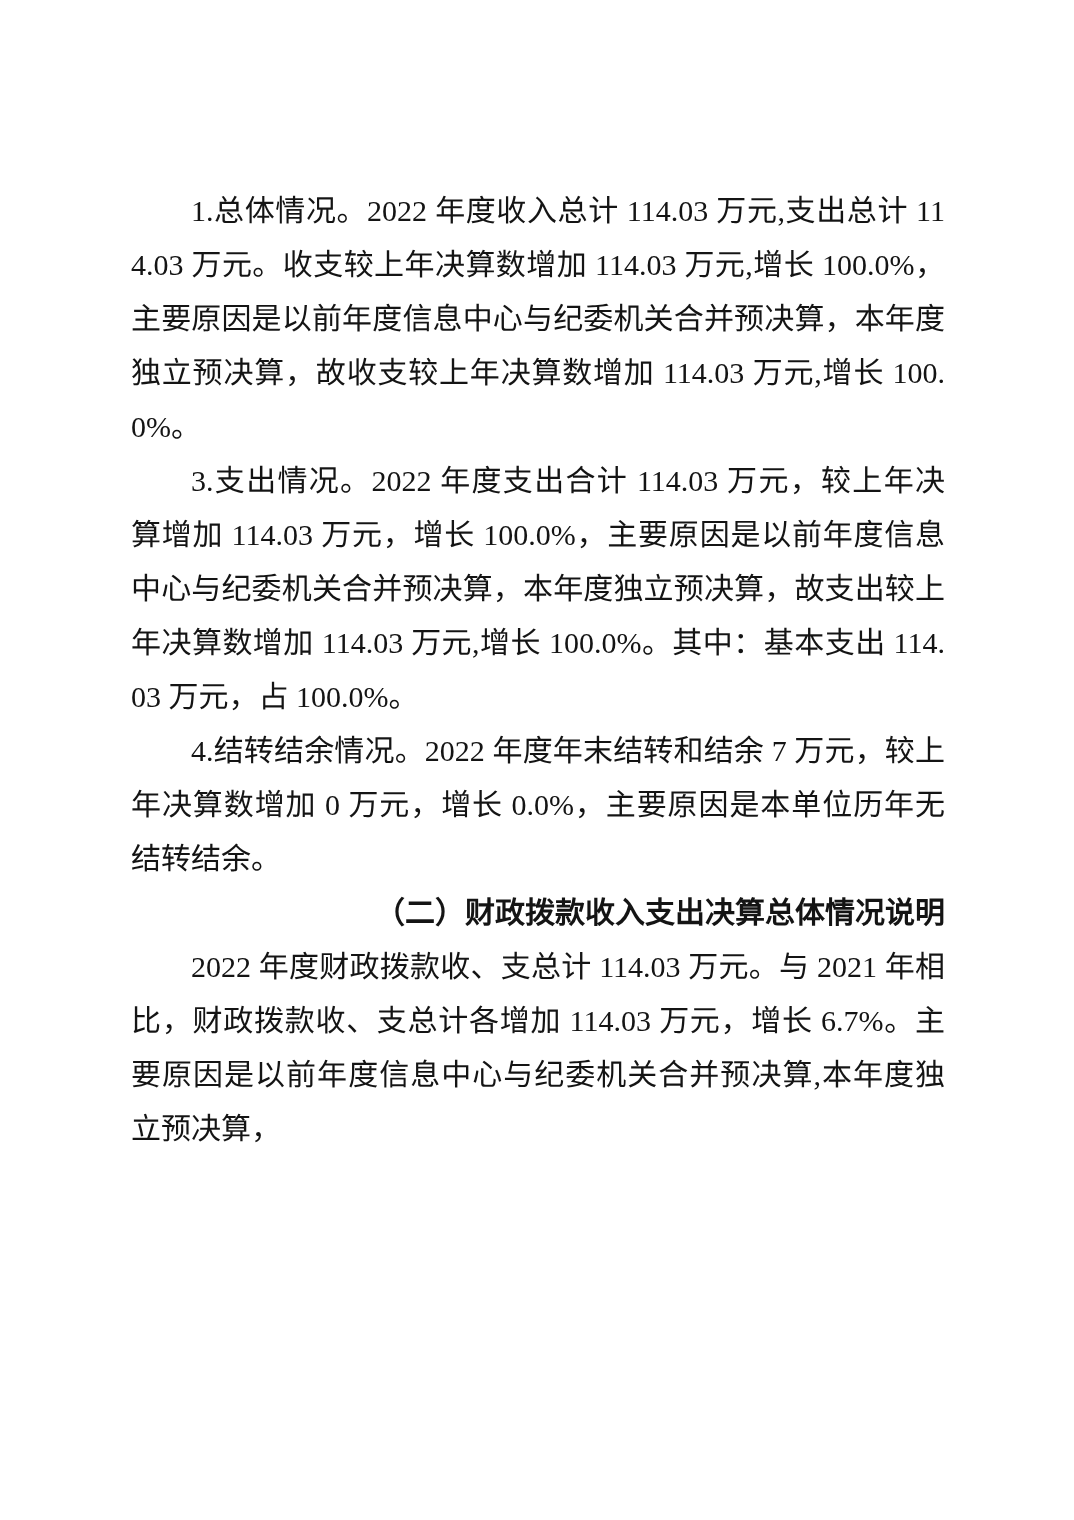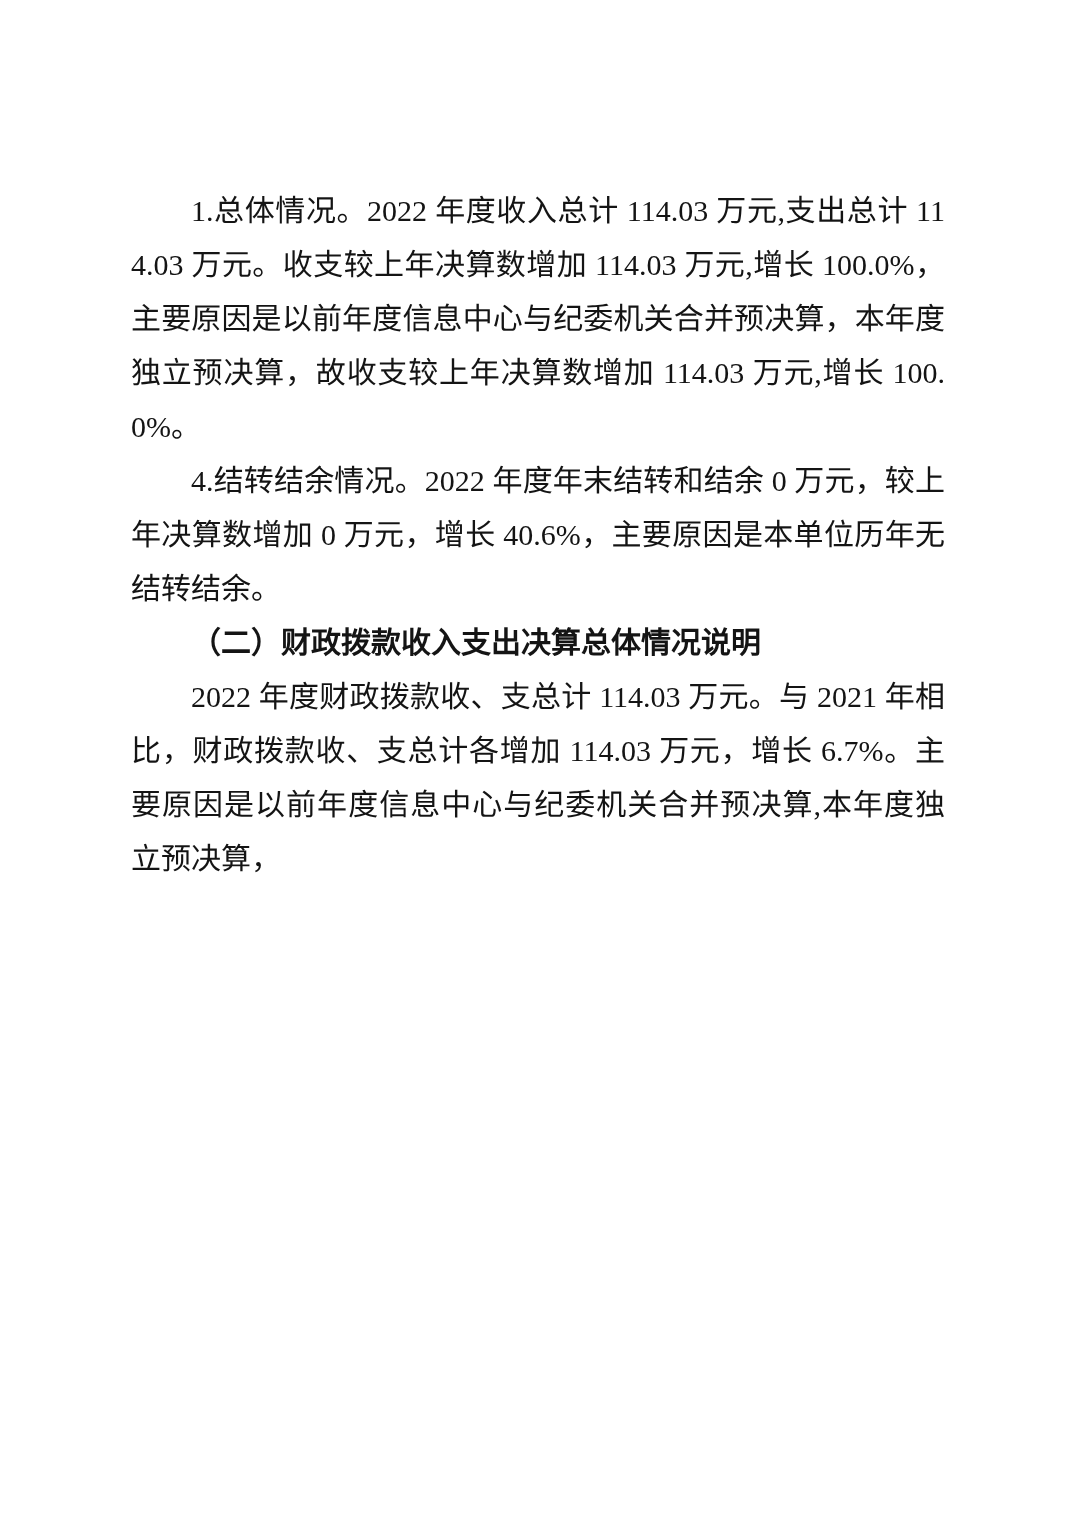--- a/index.html
+++ b/index.html
@@ -23,24 +23,25 @@
     overflow: hidden;
   }
   .page p {
     margin: 0;
     padding: 0;
     text-indent: 2em;
     word-break: break-all;
   }
   .page p.heading {
     font-weight: bold;
-    text-align: left;
+    text-align: right;
   }
 </style>
 </head>
 <body>
 
 <div class="page">
   <p class="body-para">1.总体情况。2022 年度收入总计 114.03 万元,支出总计 114.03 万元。收支较上年决算数增加 114.03 万元,增长 100.0%，主要原因是以前年度信息中心与纪委机关合并预决算，本年度独立预决算，故收支较上年决算数增加 114.03 万元,增长 100.0%。</p>
-  <p class="body-para">4.结转结余情况。2022 年度年末结转和结余 0 万元，较上年决算数增加 0 万元，增长 40.6%，主要原因是本单位历年无结转结余。</p>
+  <p class="body-para">3.支出情况。2022 年度支出合计 114.03 万元，较上年决算增加 114.03 万元，增长 100.0%，主要原因是以前年度信息中心与纪委机关合并预决算，本年度独立预决算，故支出较上年决算数增加 114.03 万元,增长 100.0%。其中：基本支出 114.03 万元，占 100.0%。</p>
+  <p class="body-para">4.结转结余情况。2022 年度年末结转和结余 7 万元，较上年决算数增加 0 万元，增长 0.0%，主要原因是本单位历年无结转结余。</p>
   <p class="heading">（二）财政拨款收入支出决算总体情况说明</p>
   <p class="body-para">2022 年度财政拨款收、支总计 114.03 万元。与 2021 年相比，财政拨款收、支总计各增加 114.03 万元，增长 6.7%。主要原因是以前年度信息中心与纪委机关合并预决算,本年度独立预决算，</p>
 </div>
 
 </body></html>

